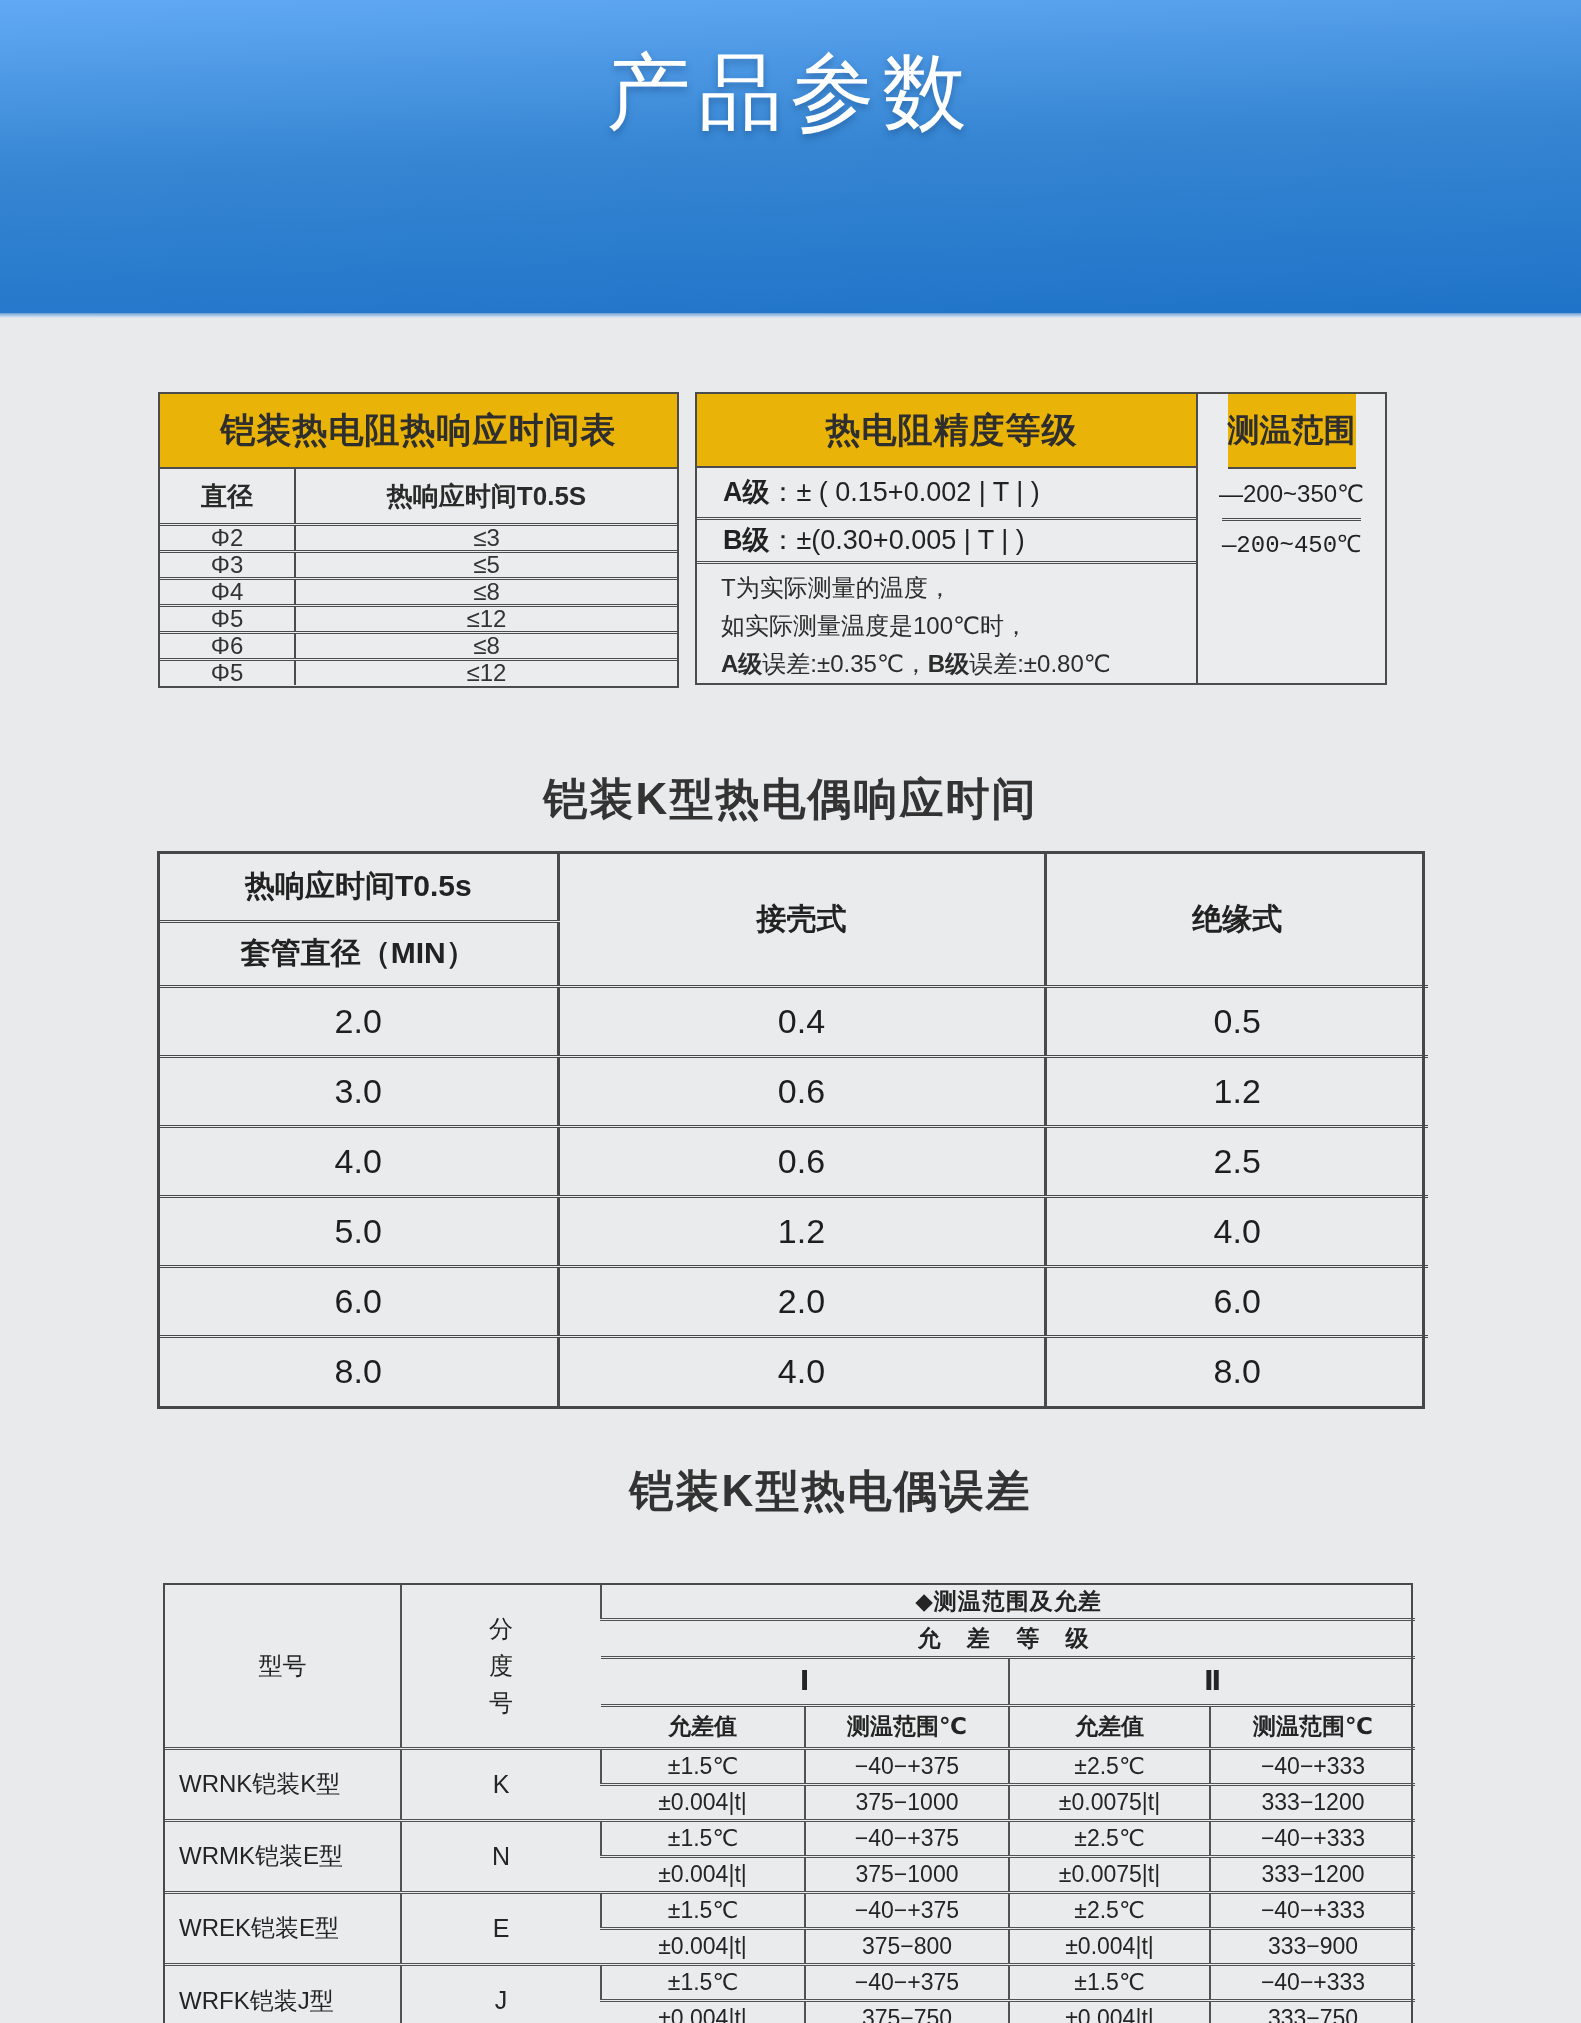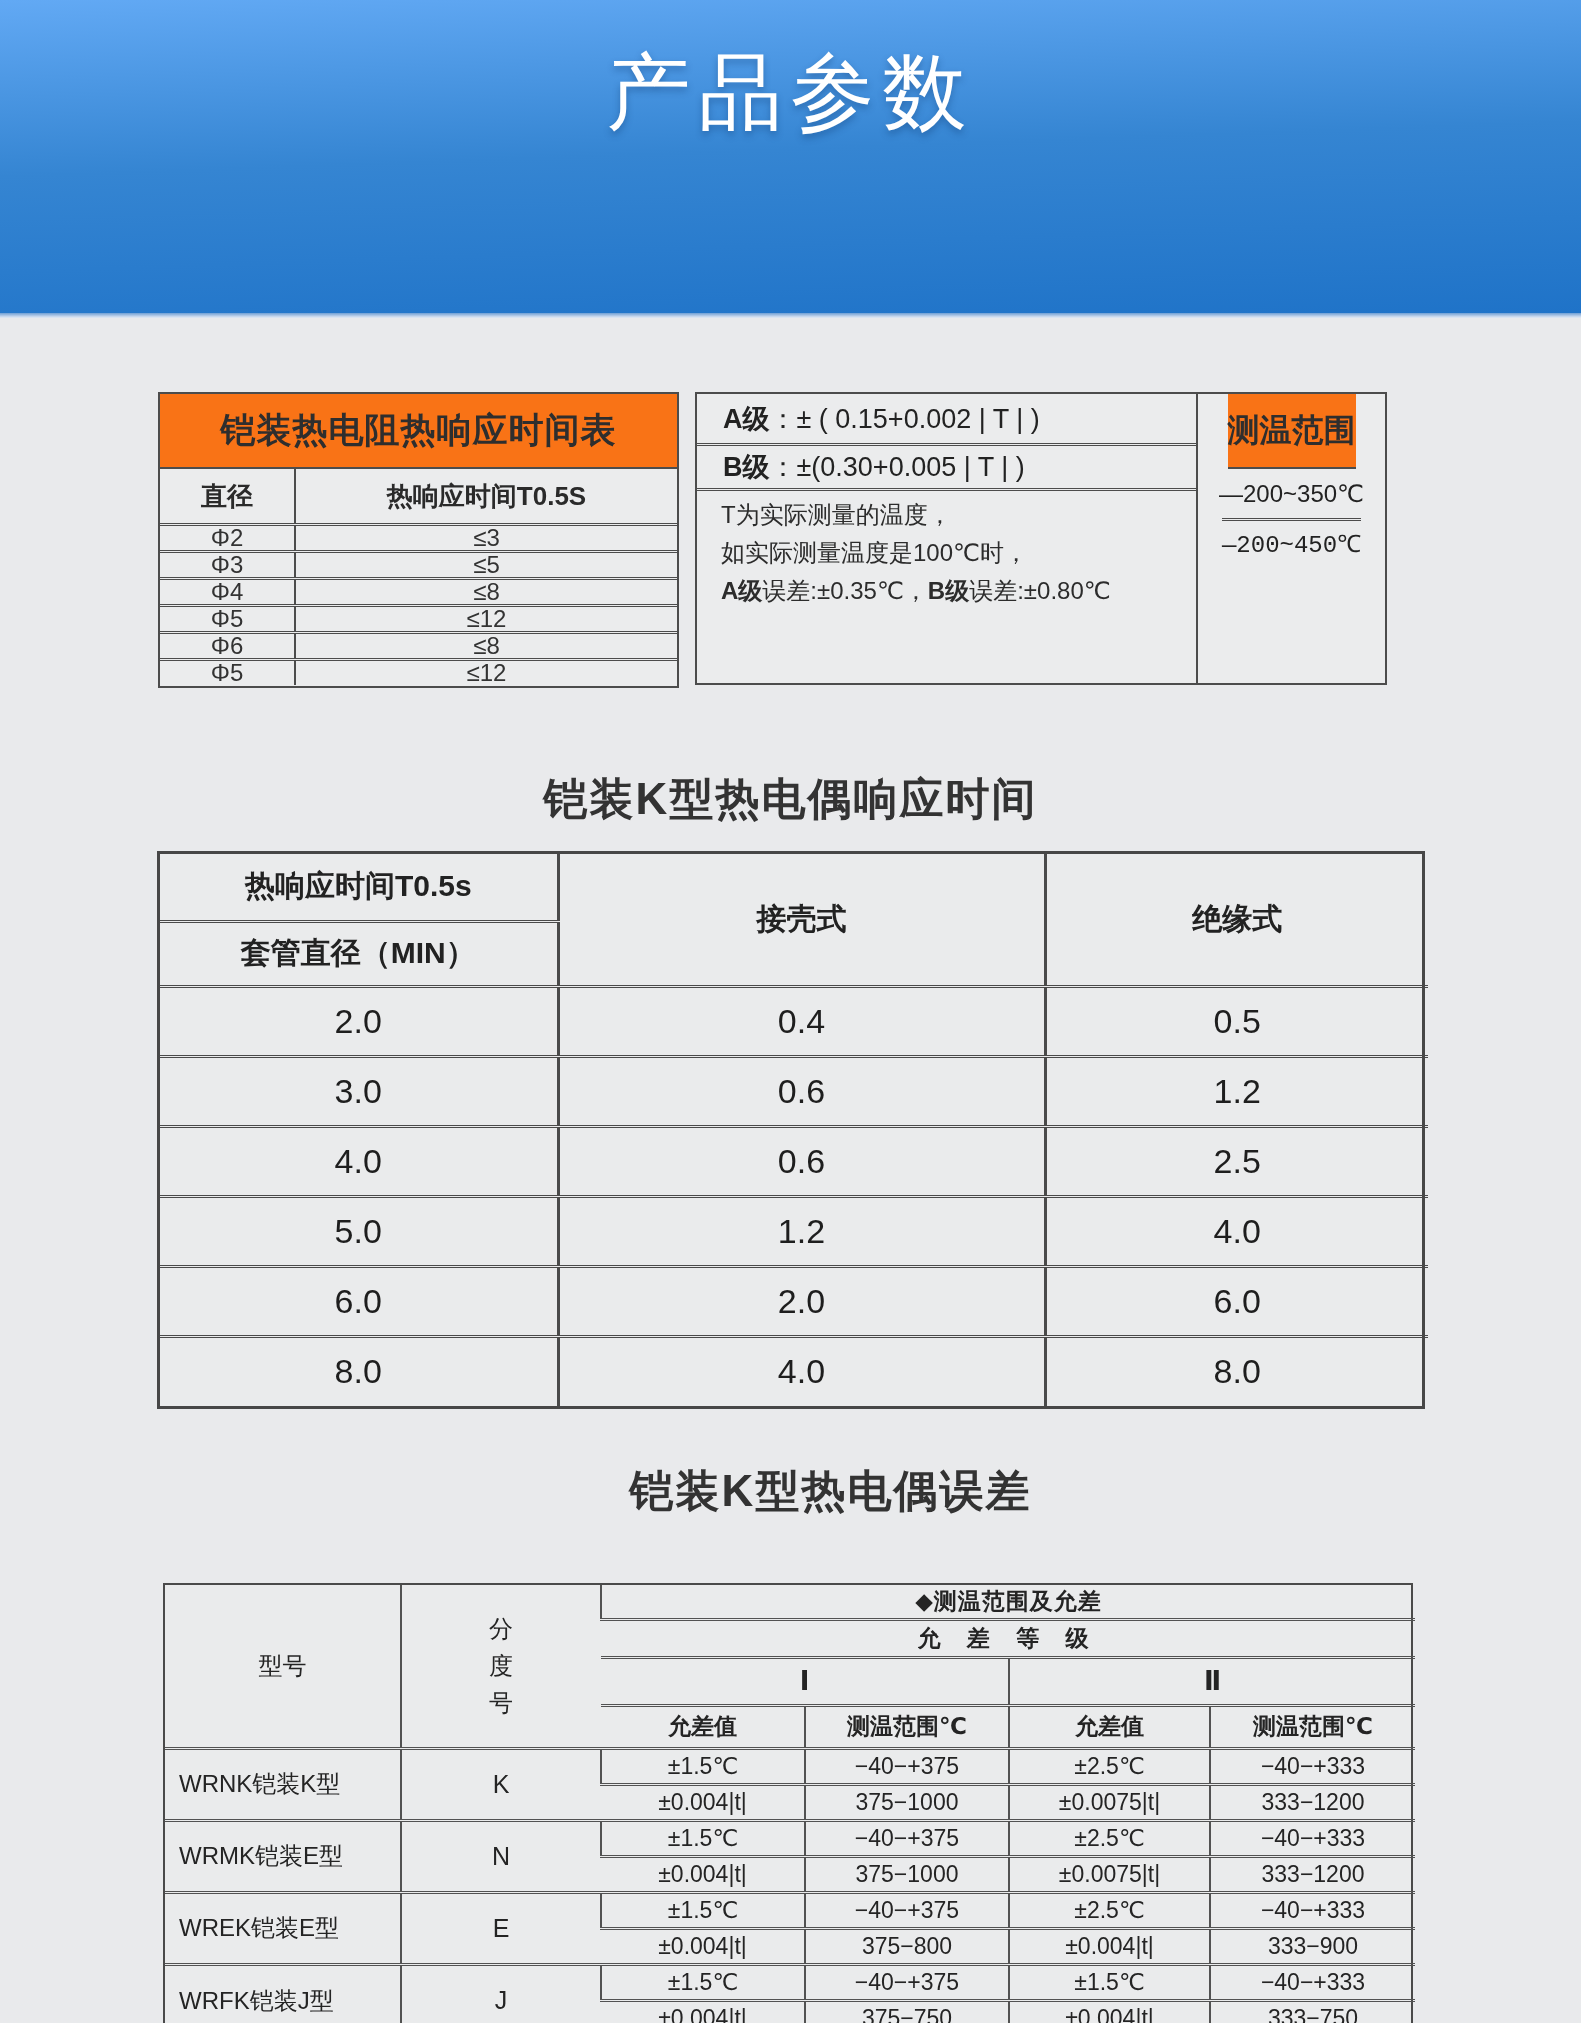--- a/index.html
+++ b/index.html
@@ -35,21 +35,21 @@
 
   
   .panel {
     position: absolute;
     border: 2px solid #4c4c4c;
     background: #ebeced;
     display: flex;
     flex-direction: column;
   }
   .panel-title {
-    background: #f97316;
+    background: #eab308;
     border-bottom: 2px solid #4c4c4c;
     display: flex; align-items: center; justify-content: center;
     font-weight: bold; color: #2e2e2e;
   }
 
   
   .tbl-left { left: 158px; top: 392px; width: 521px; height: 296px; }
   .tbl-left .panel-title { height: 75px; font-size: 35px; letter-spacing: 1px; }
   .lrow { display: flex; align-items: center; text-align: center; }
   .lrow .c1 { width: 136px; border-right: 2px solid #4c4c4c; align-self: stretch;
@@ -147,20 +147,21 @@
     <div class="c1">Φ6</div>
     <div class="c2">≤8</div>
   </div>
   <div class="lrow dat">
     <div class="c1">Φ5</div>
     <div class="c2">≤12</div>
   </div>
 </div>
 
 <div class="panel tbl-mid">
+  <div class="panel-title">热电阻精度等级</div>
   <div class="mrow mrow-a">
     <span class="lab">A级</span>
       <span>：± ( 0.15+0.002 | T | )</span>
   </div>
   <div class="mrow mrow-b">
     <span class="lab">B级</span>
       <span>：±(0.30+0.005 | T | )</span>
   </div>
   <div class="mnotes">
     <div>T为实际测量的温度，</div>

